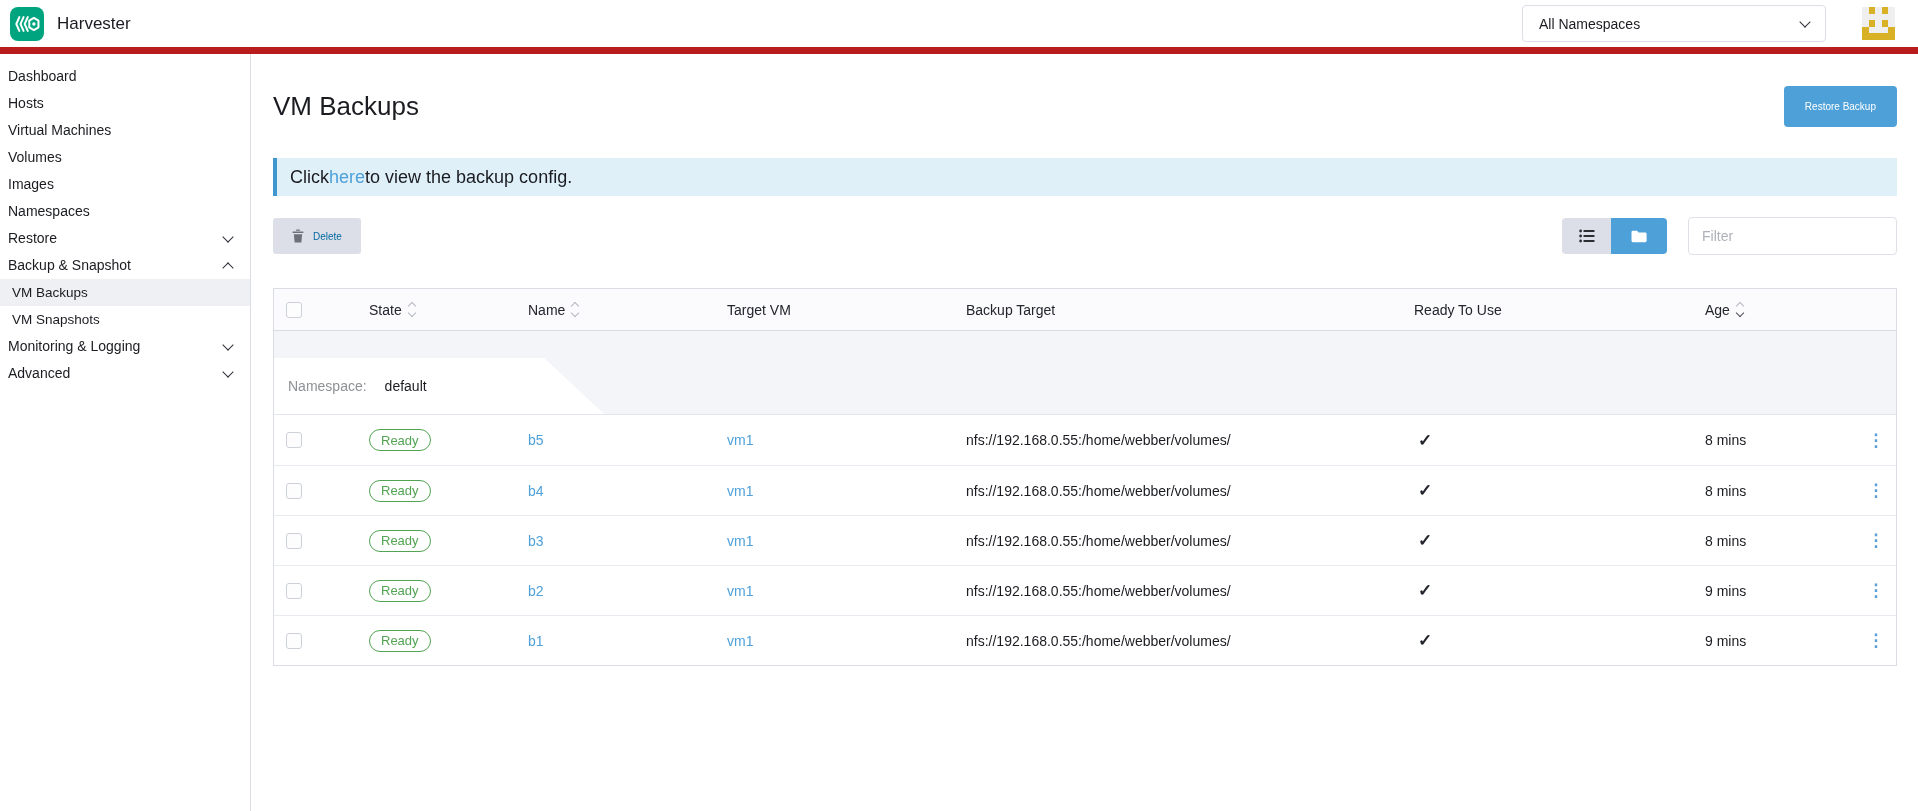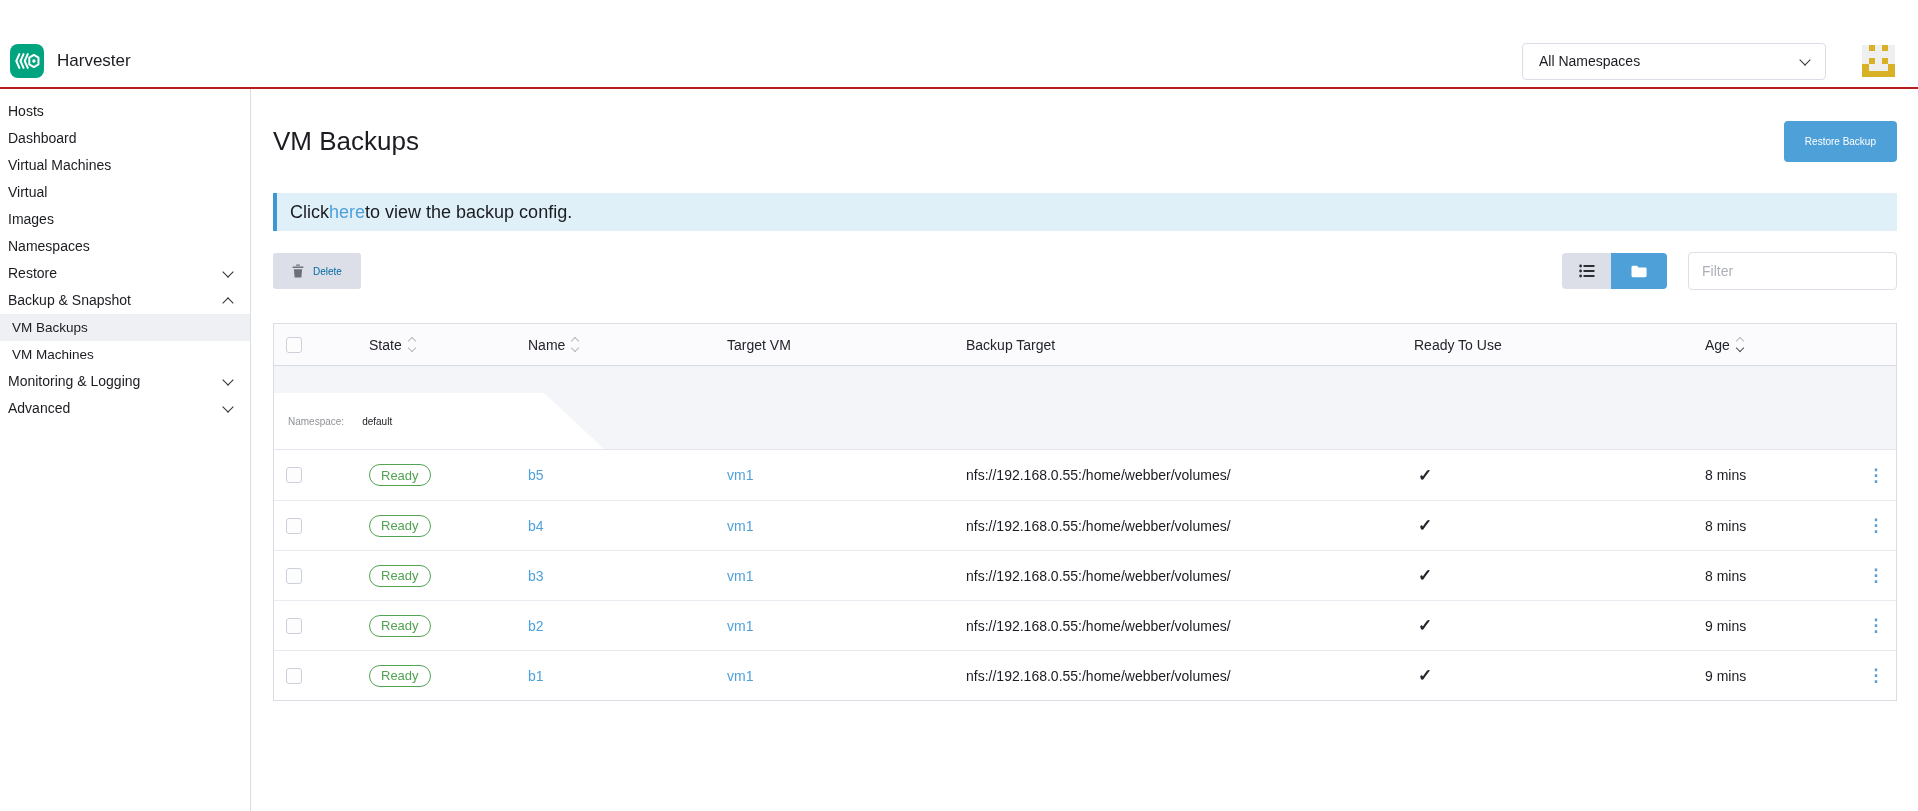--- a/index.html
+++ b/index.html
@@ -1,21 +1,21 @@
 <!DOCTYPE html>
 <html><head>
 <meta charset="utf-8">
 <style>
   * { margin:0; padding:0; box-sizing:border-box; }
   html,body { width:1918px; height:811px; overflow:hidden; background:#fff;
     font-family:"Liberation Sans", sans-serif; color:#1b1c21; font-size:14px; }
 
   
   .topbar { height:54px; display:flex; align-items:center; padding:0 23px 0 10px;
-    border-bottom:2px solid #b91c1c; background:#fff;margin-top:35px; }
+    border-bottom:7px solid #b91c1c; background:#fff; }
   .logo { width:34px; height:34px; border-radius:8px; background:#00a57f;
     display:flex; align-items:center; justify-content:center; cursor:pointer; flex:none; }
   .app-title { margin-left:13px; font-size:17px; color:#1b1c21; }
   .ns-select { margin-left:auto; margin-right:36px; width:304px; height:37px;
     border:1px solid #dcdee7; border-radius:4px; background:#fff; display:flex;
     align-items:center; padding:0 16px; cursor:pointer; }
   .ns-select .chev { margin-left:auto; }
   .avatar { width:33px; height:33px; display:grid; flex:none;
     grid-template-columns:repeat(5,1fr); grid-template-rows:repeat(5,1fr); cursor:pointer; }
 
@@ -75,21 +75,21 @@
   .sort .chev.up { margin:0; transform:rotate(135deg); }
   .sort .chev.down { margin:0; transform:rotate(-45deg); }
   .sort .chev.active { border-color:#4b4e55; }
 
   input[type=checkbox] { appearance:none; -webkit-appearance:none; width:16px; height:16px;
     border:1px solid #ccd0d9; border-radius:3px; background:#fdfdfe; cursor:pointer; }
 
   .group-band { height:84px; background:#f4f5f9; position:relative; border-bottom:1px solid #e3e6ec; }
   .group-tab { position:absolute; left:0; bottom:0; height:56px; width:330px; background:#fff;
     clip-path:polygon(0 0, 270px 0, 330px 100%, 0 100%);
-    display:flex; align-items:center; padding-left:14px; font-size:10px; }
+    display:flex; align-items:center; padding-left:14px; font-size:14px; }
   .g-label { color:#8e9196; }
   .g-value { color:#1b1c21; margin-left:18px; }
 
   .body-row { height:50px; background:#fff; font-size:14px; }
   .body-row + .body-row { border-top:1px solid #e8ebf0; }
   .badge { display:inline-block; border:1px solid #52a352; color:#52a352; border-radius:20px;
     padding:2.5px 11px; font-size:13px; background:transparent; }
   .check { font-size:17px; color:#23252c; font-weight:bold; padding-left:4px; }
   .kebab { color:#5b9fd6; font-size:17px; font-weight:bold; cursor:pointer; padding:0 6px;
     letter-spacing:0; }
@@ -141,50 +141,50 @@
         <div style="background: rgb(217, 177, 39);"></div>
         <div style="background: rgb(217, 177, 39);"></div>
         <div style="background: rgb(217, 177, 39);"></div>
         <div style="background: rgb(217, 177, 39);"></div>
       </div>
   </header>
 
   <div class="layout">
     <nav class="sidebar">
       <div class="s-item">
+          <span>Dashboard</span>
+        </div>
+      <div class="s-item">
           <span>Hosts</span>
         </div>
       <div class="s-item">
-          <span>Dashboard</span>
-        </div>
-      <div class="s-item">
           <span>Virtual Machines</span>
         </div>
       <div class="s-item">
-          <span>Virtual</span>
+          <span>Volumes</span>
         </div>
       <div class="s-item">
           <span>Images</span>
         </div>
       <div class="s-item">
           <span>Namespaces</span>
         </div>
       <div class="s-item">
           <span>Restore</span>
           <span class="chev down"></span>
         </div>
       <div class="s-item">
           <span>Backup &amp; Snapshot</span>
           <span class="chev up"></span>
         </div>
       <div class="s-item s-sub selected">
           <span>VM Backups</span>
         </div>
       <div class="s-item s-sub">
-          <span>VM Machines</span>
+          <span>VM Snapshots</span>
         </div>
       <div class="s-item">
           <span>Monitoring &amp; Logging</span>
           <span class="chev down"></span>
         </div>
       <div class="s-item">
           <span>Advanced</span>
           <span class="chev down"></span>
         </div>
     </nav>

